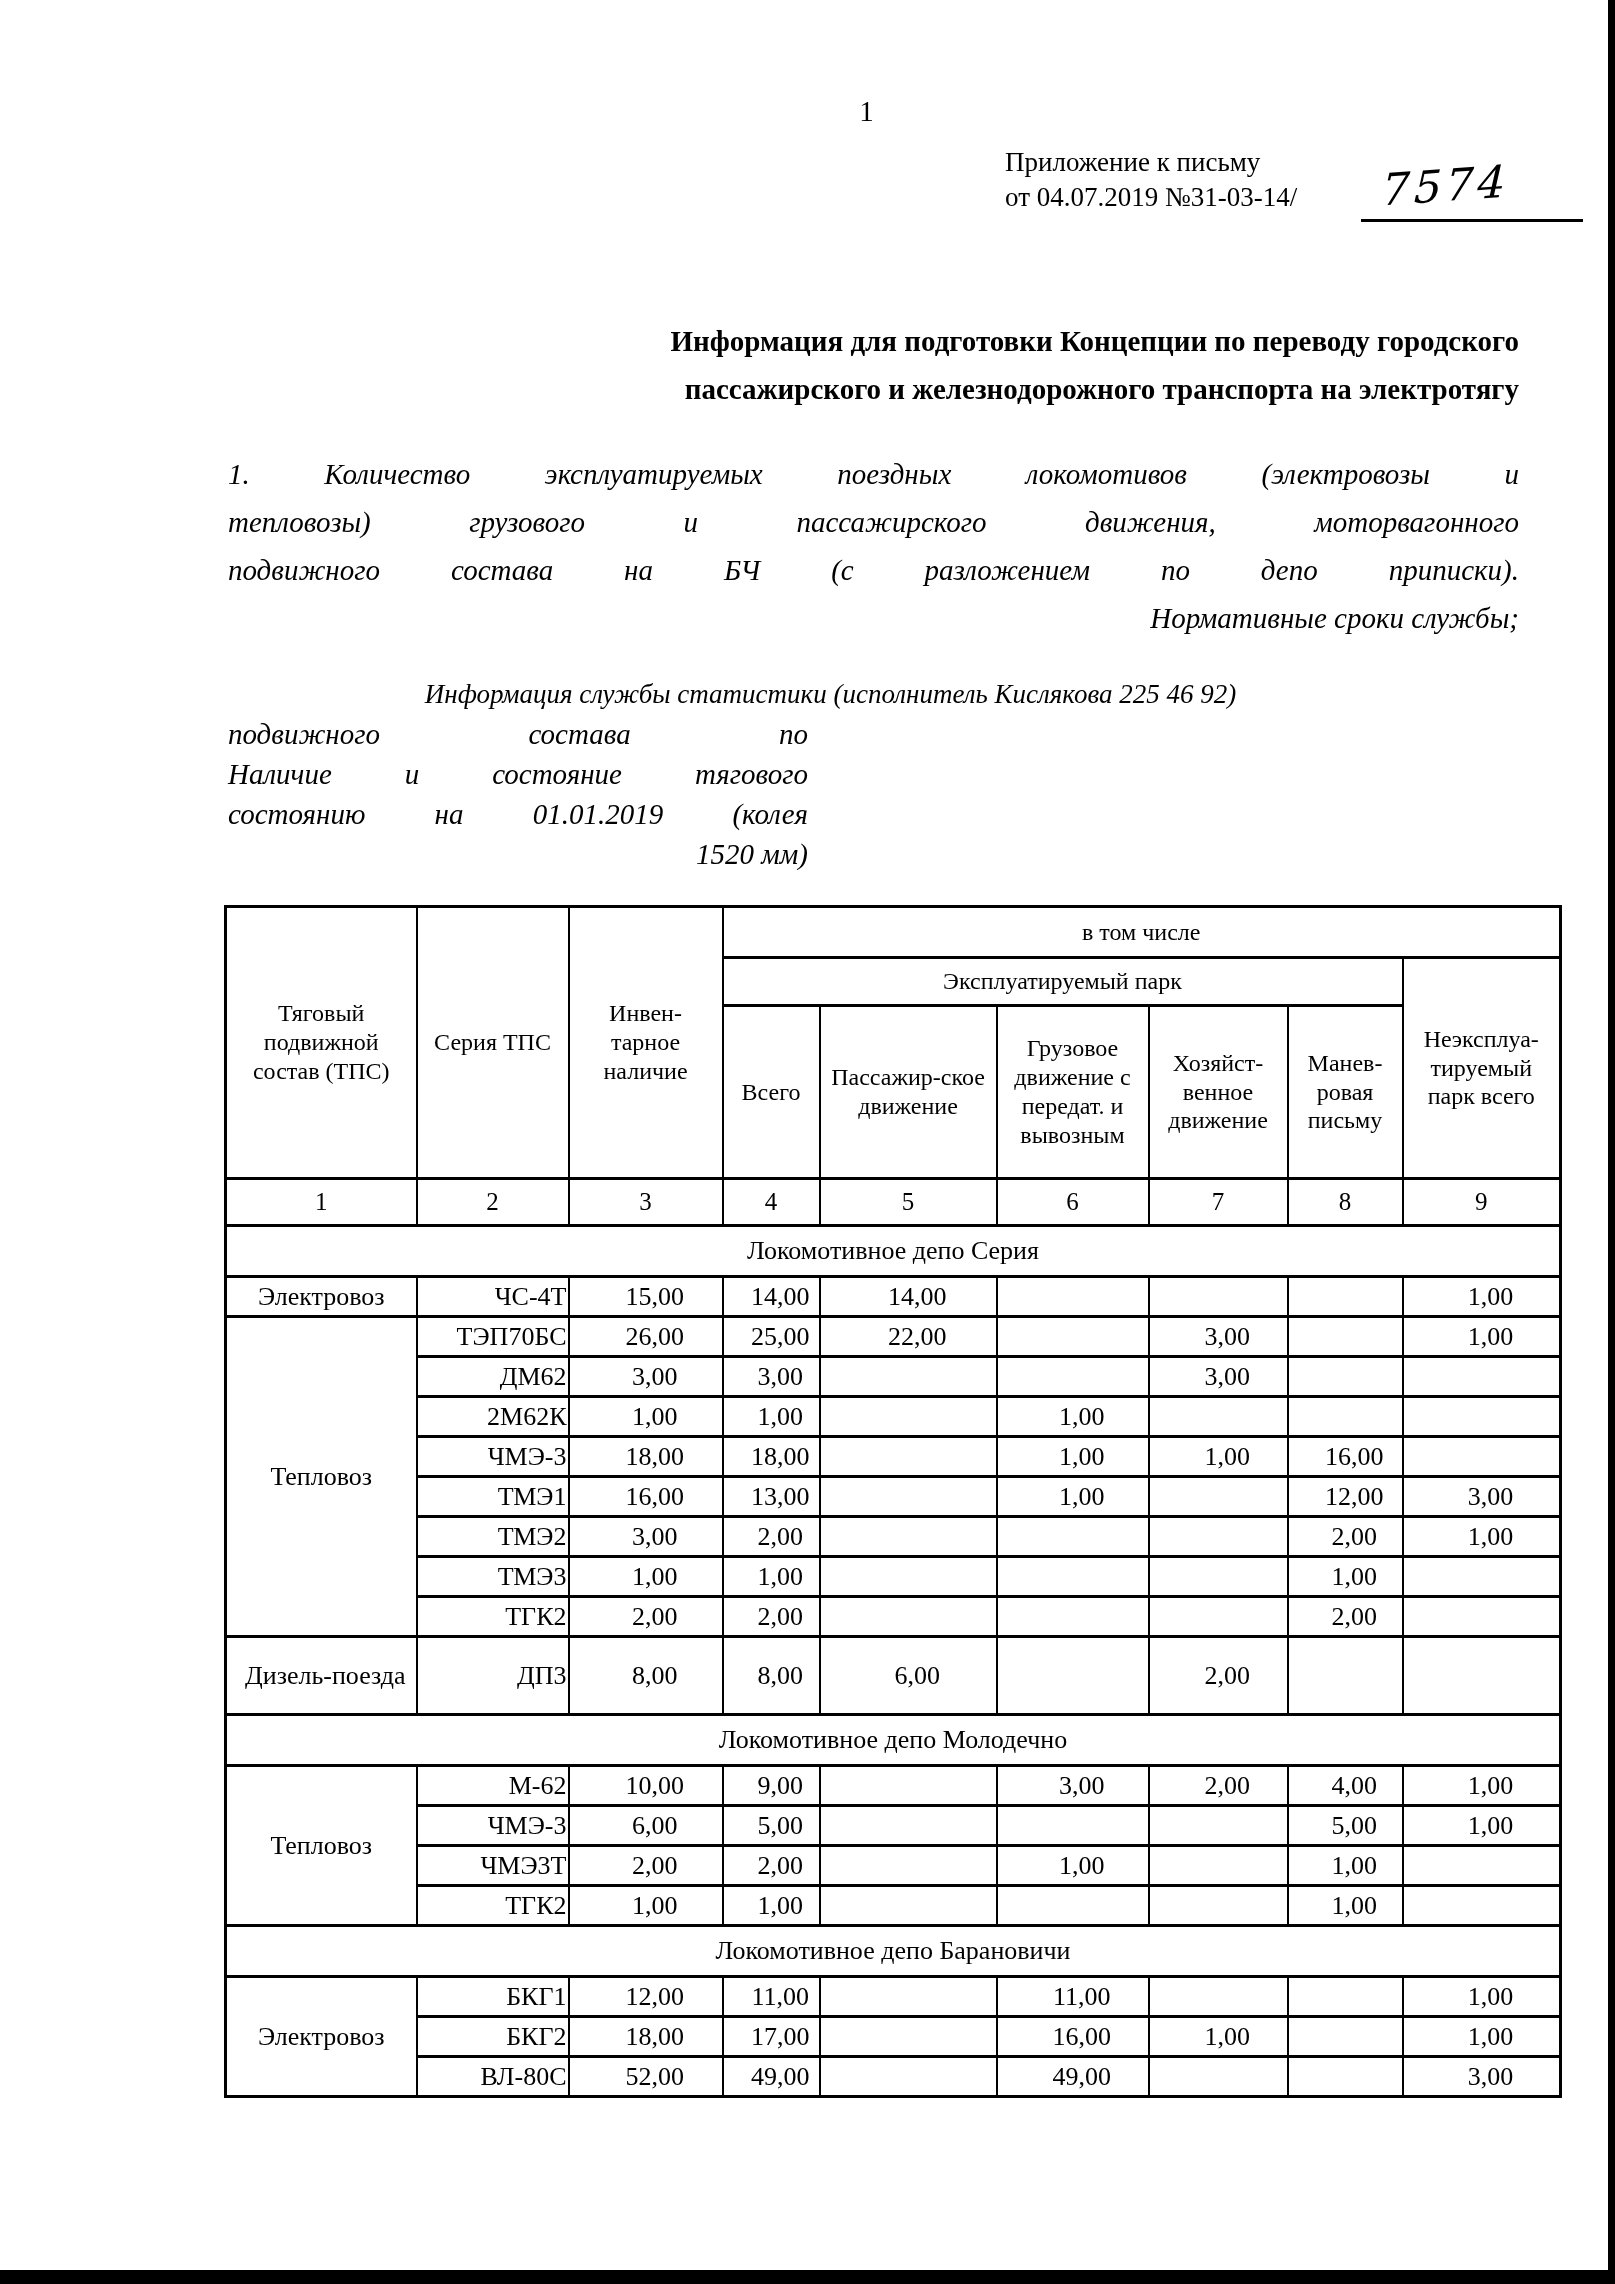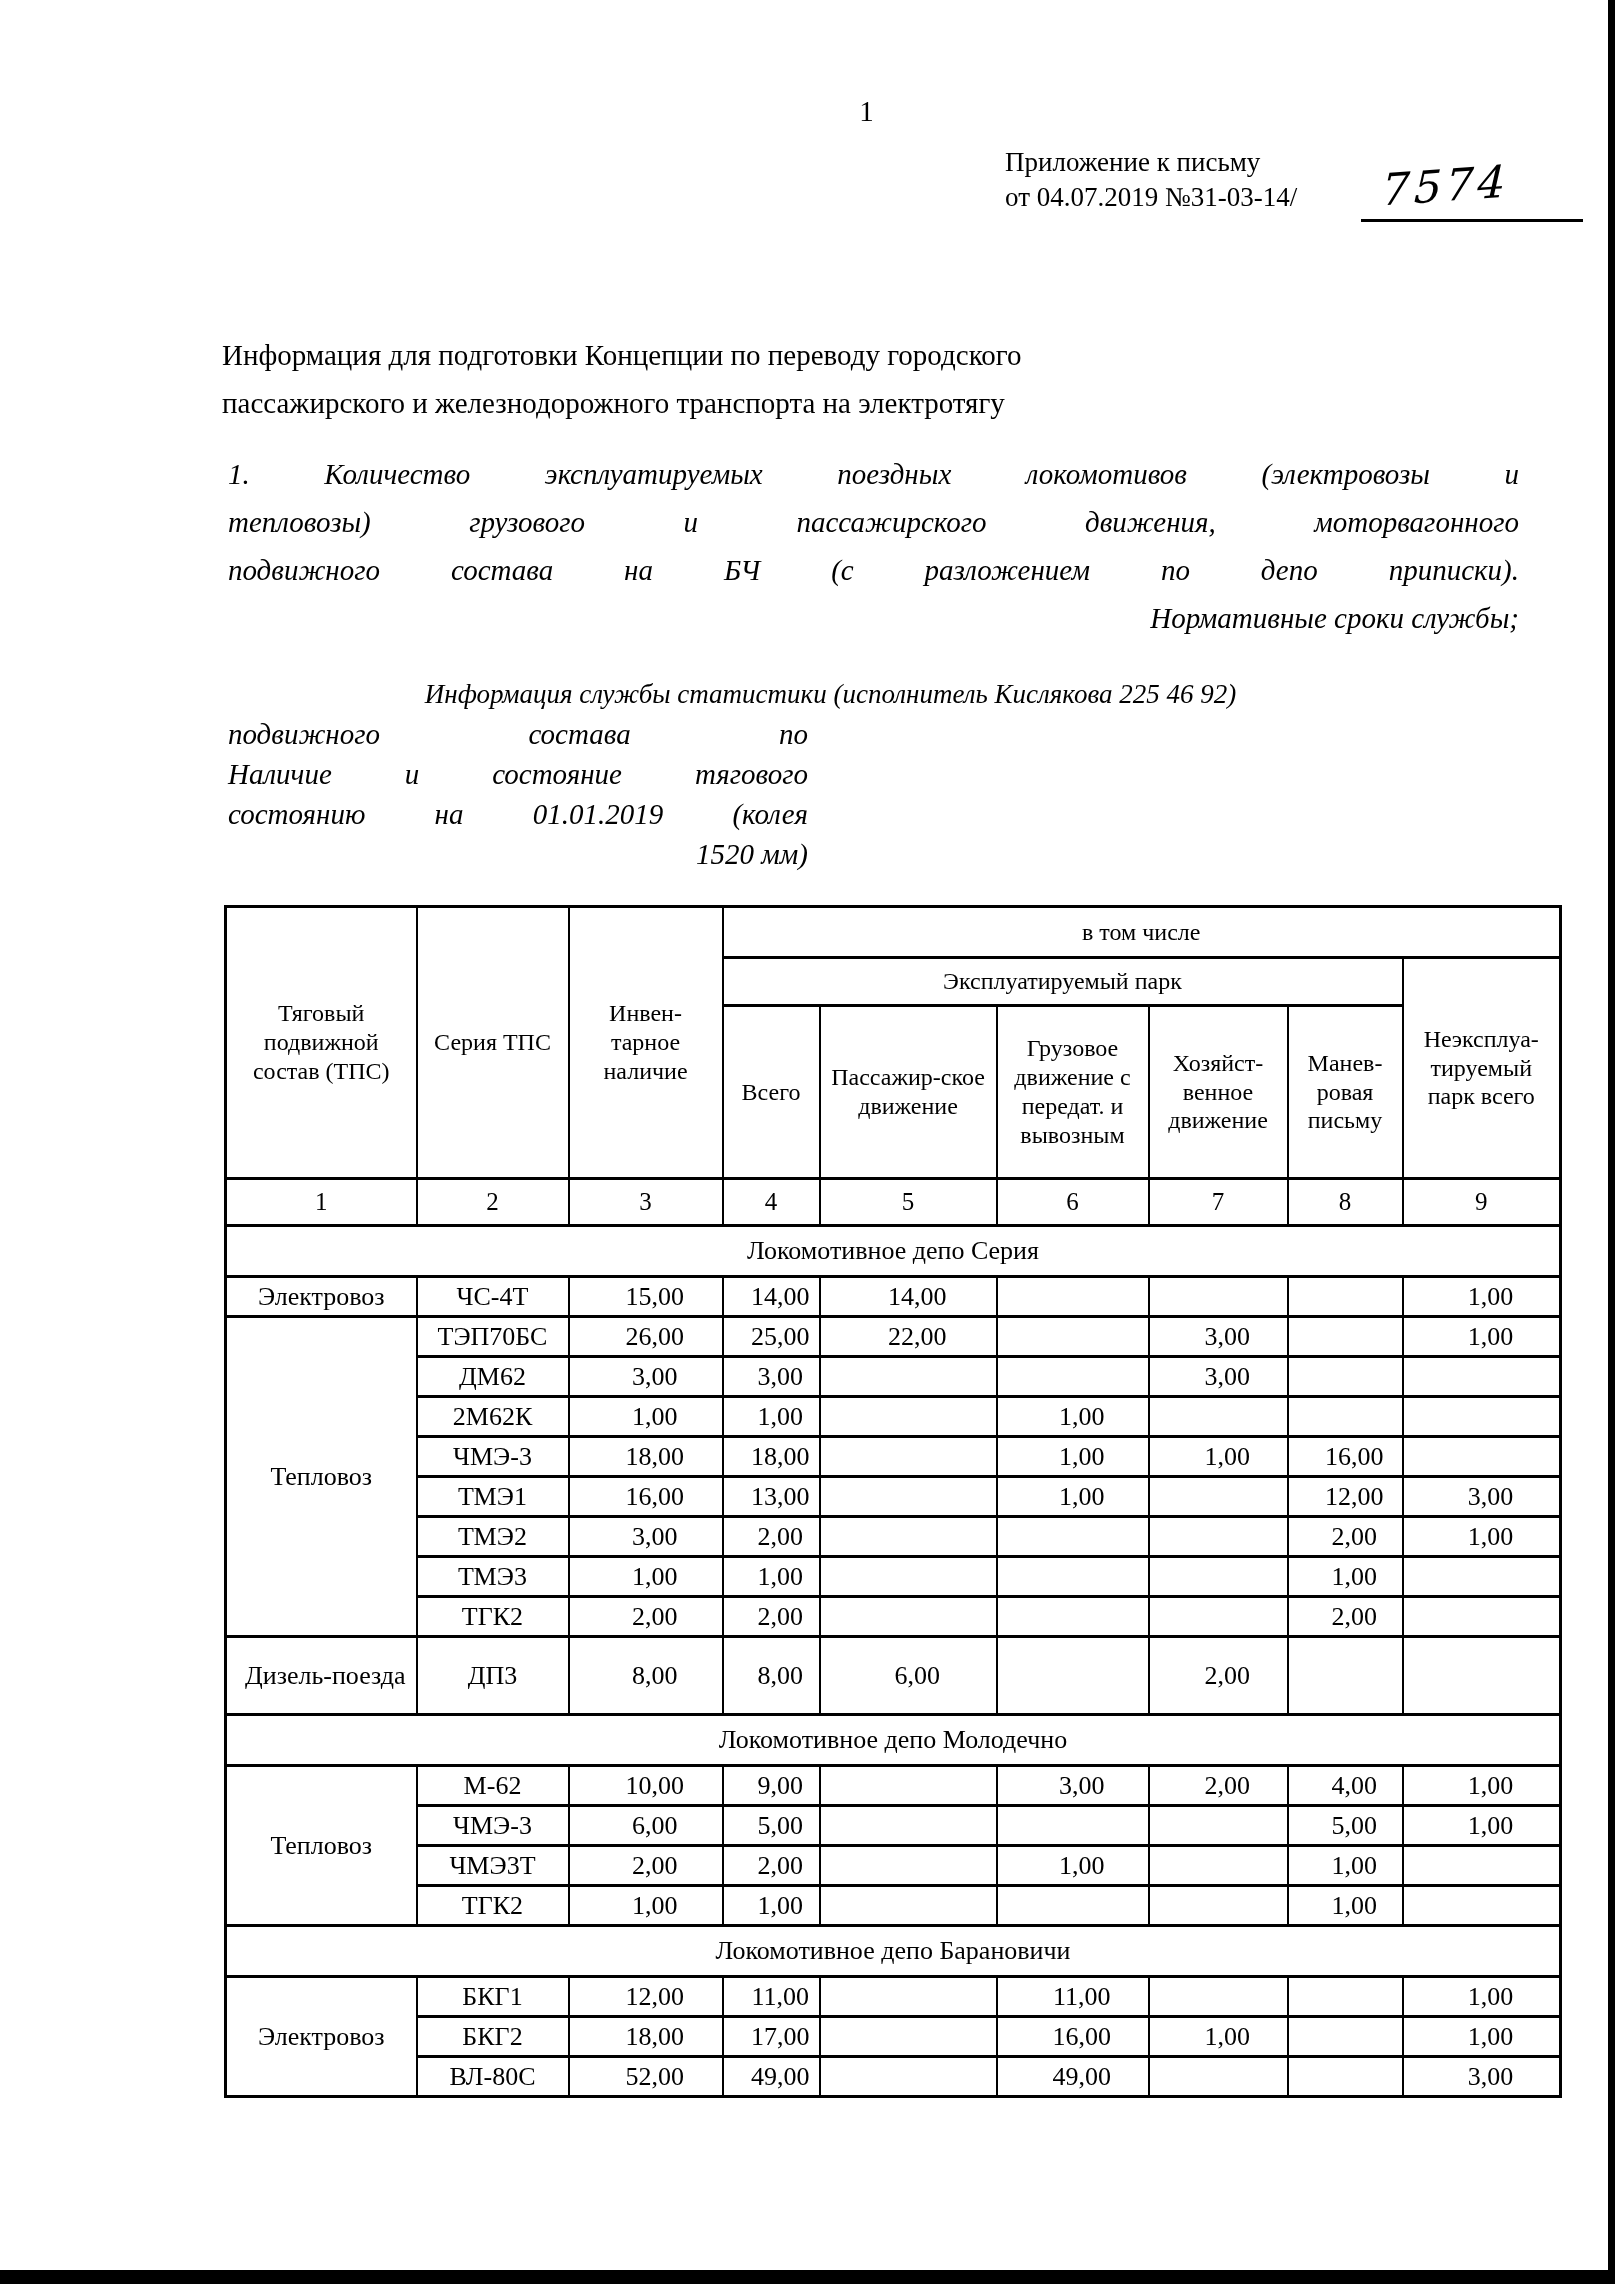--- a/index.html
+++ b/index.html
@@ -19,21 +19,21 @@
 
   .letter-ref { position:absolute; top:145px; left:1005px; font-size:27px; line-height:35px; white-space:nowrap; }
   .handwritten {
     position:absolute; top:160px; left:1382px;
     font-size:44px; font-style:italic; letter-spacing:3.9px;
     transform:rotate(-4deg) skewX(-6deg);
     font-family:"DejaVu Serif",serif;
   }
   .hand-underline { position:absolute; top:219px; left:1361px; width:222px; height:3.3px; background:#000; }
 
-  .doc-title { position:absolute; top:331px; left:222px; width:1297px; text-align:left; font-size:29px; line-height:48px; }
+  .doc-title { position:absolute; top:317px; left:222px; width:1297px; text-align:right; font-size:29px; line-height:48px;font-weight:bold; }
 
   .para1 { position:absolute; top:450px; left:228px; width:1291px; font-size:29px; line-height:48px; }
   .jline { text-align:justify; text-align-last:justify;font-style:italic; }
   .lline { text-align:right;font-style:italic; }
 
   .stat-note { position:absolute; top:679px; left:182px; width:1297px; text-align:center; font-style:italic; font-size:27px; }
 
   .subtitle { position:absolute; top:714px; left:228px; width:580px; font-size:29px; line-height:40px; }
 
   table.stock {
@@ -54,21 +54,21 @@
   tr.hrow-b { height:48px; }
   tr.hrow-c { height:173px; }
   tr.numbers-row { height:47px; }
   .numbers-row td { text-align:center; font-size:25px; }
   tbody tr { height:40px; }
   tbody tr.section-row { height:51px; }
   tbody tr.tall-row { height:78px; }
   td.section-cell { text-align:center; font-size:26px; }
   td.group-cell { text-align:center; vertical-align:middle; font-size:26px; }
   td.group-cell.left { text-align:left; padding-left:18px; }
-  td.series-cell { text-align:center; font-size:26px; }
+  td.series-cell { text-align:right; font-size:26px; }
   td.value-cell { text-align:center; padding-left:19.6px; font-size:26px; }
 </style>
 </head>
 <body>
 
 <div class="page">
 
   <div class="scan-right"></div>
   <div class="scan-bottom"></div>
 

